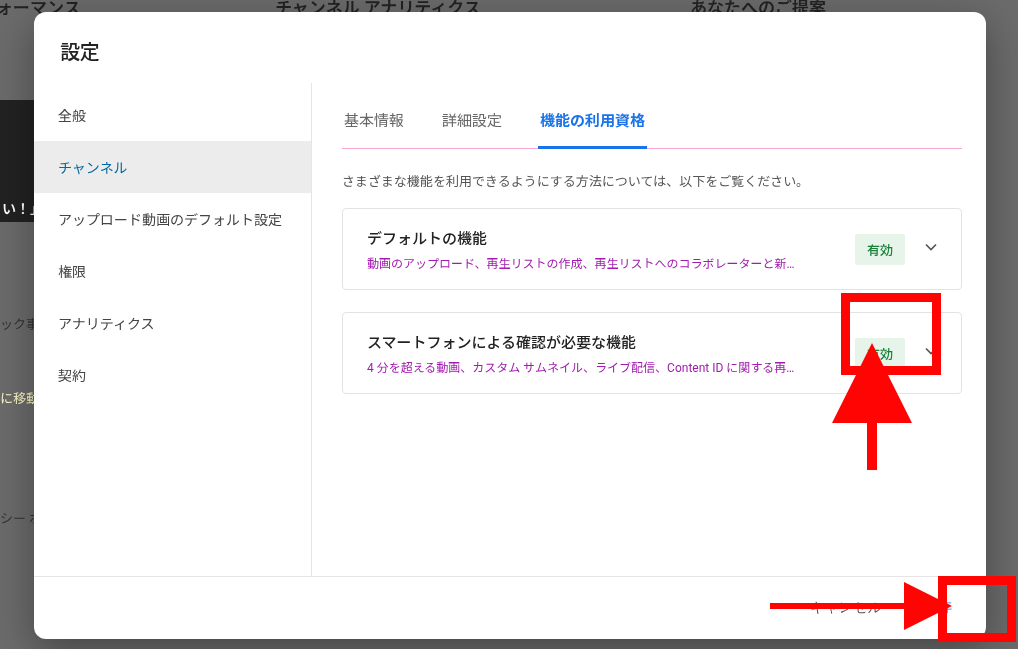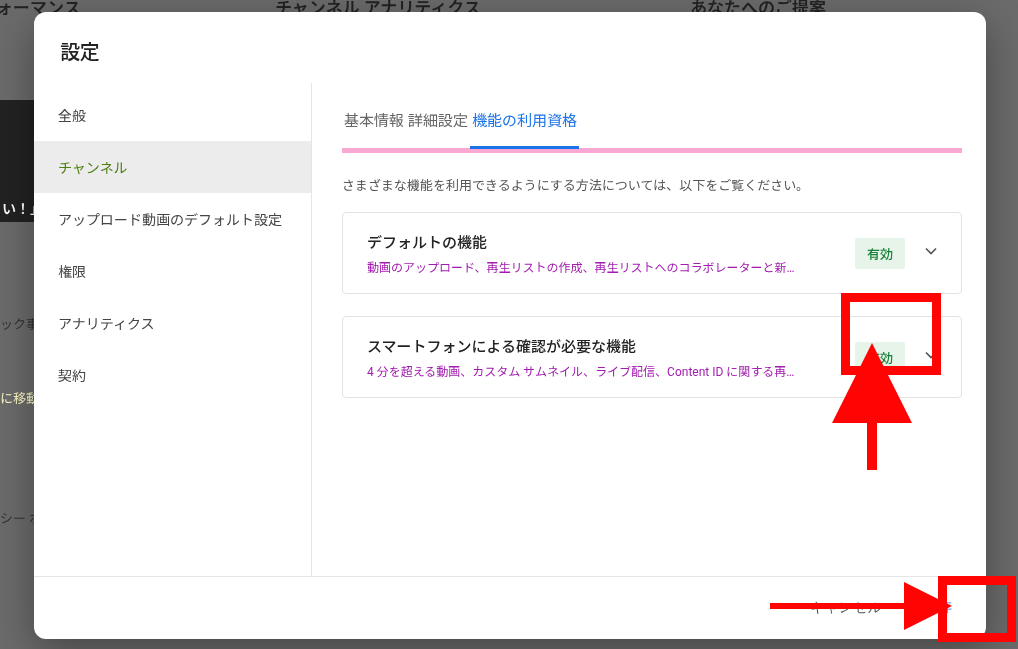--- a/index.html
+++ b/index.html
@@ -80,48 +80,49 @@
       padding-top: 6px;
     }
     .side-item {
       padding: 16px 24px;
       font-size: 14px;
       color: #444;
       cursor: pointer;
     }
     .side-item.active {
       background: #ececec;
-      color: #4d7c0f;
+      color: #0369a1;
     }
 
     .main {
       flex: 1;
       padding: 0 24px 0 30px;
       display: flex;
       flex-direction: column;
     }
 
     .tabs {
       display: flex;
-      border-bottom: 5px solid #f9a8d4;
+      gap: 34px;
+      border-bottom: 1px solid #f9a8d4;
       margin-top: 8px;
       padding-bottom: 0;
     }
     .tab {
       padding: 18px 2px 16px;
       font-size: 15px;
       color: #666;
       cursor: pointer;
       border-bottom: 3px solid transparent;
       margin-bottom: -1px;
     }
     .tab.active {
       color: #1a73e8;
       border-bottom-color: #1a73e8;
-      font-weight: 400;
+      font-weight: 700;
     }
 
     .intro {
       font-size: 13px;
       color: #555;
       padding: 22px 0 18px;
     }
 
     .card {
       border: 1px solid #e3e3e3;

